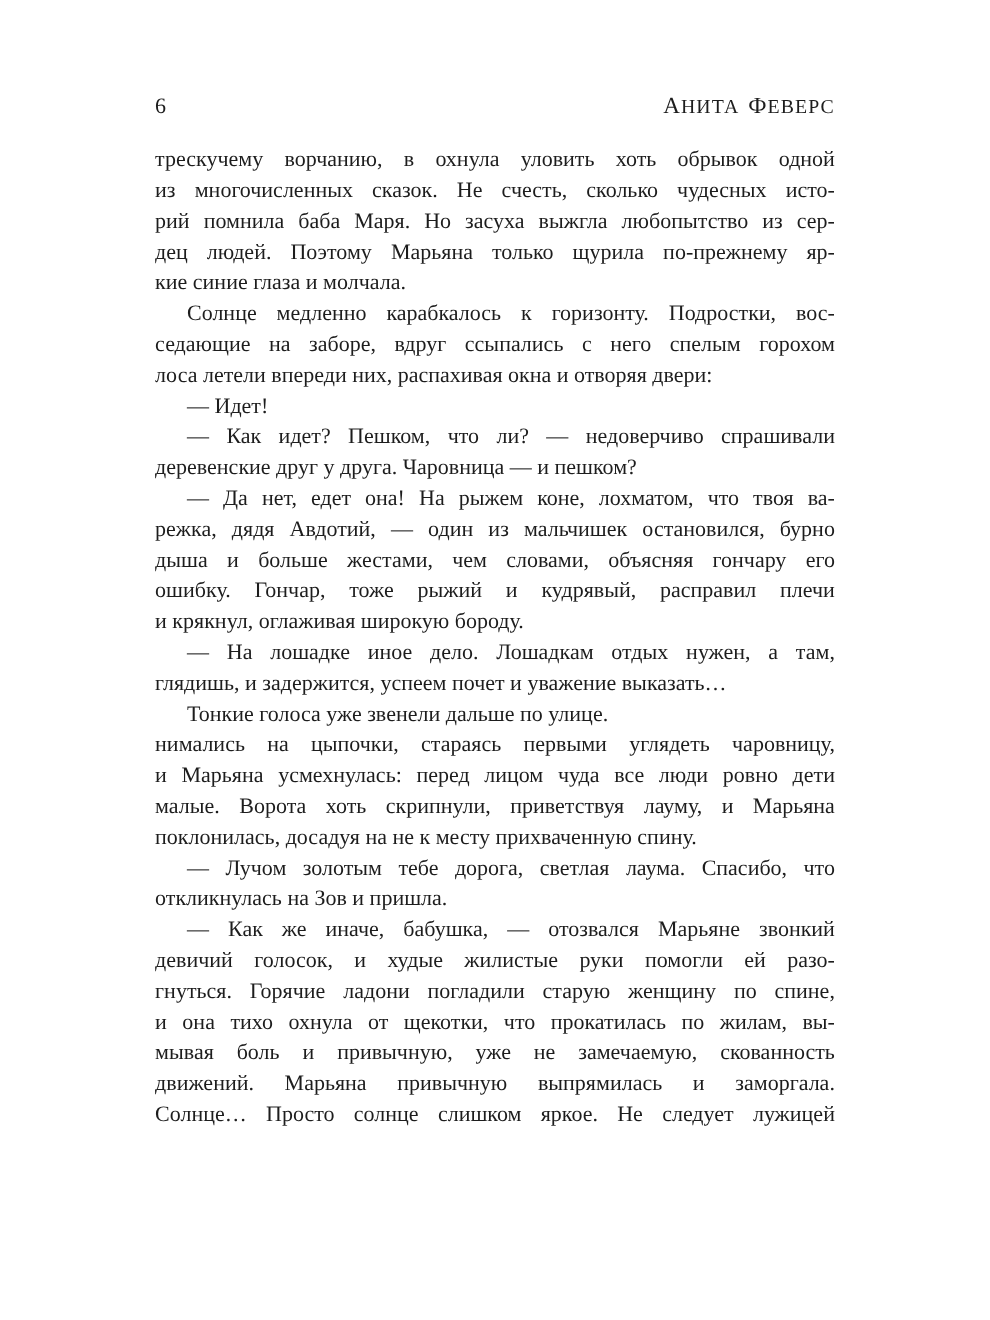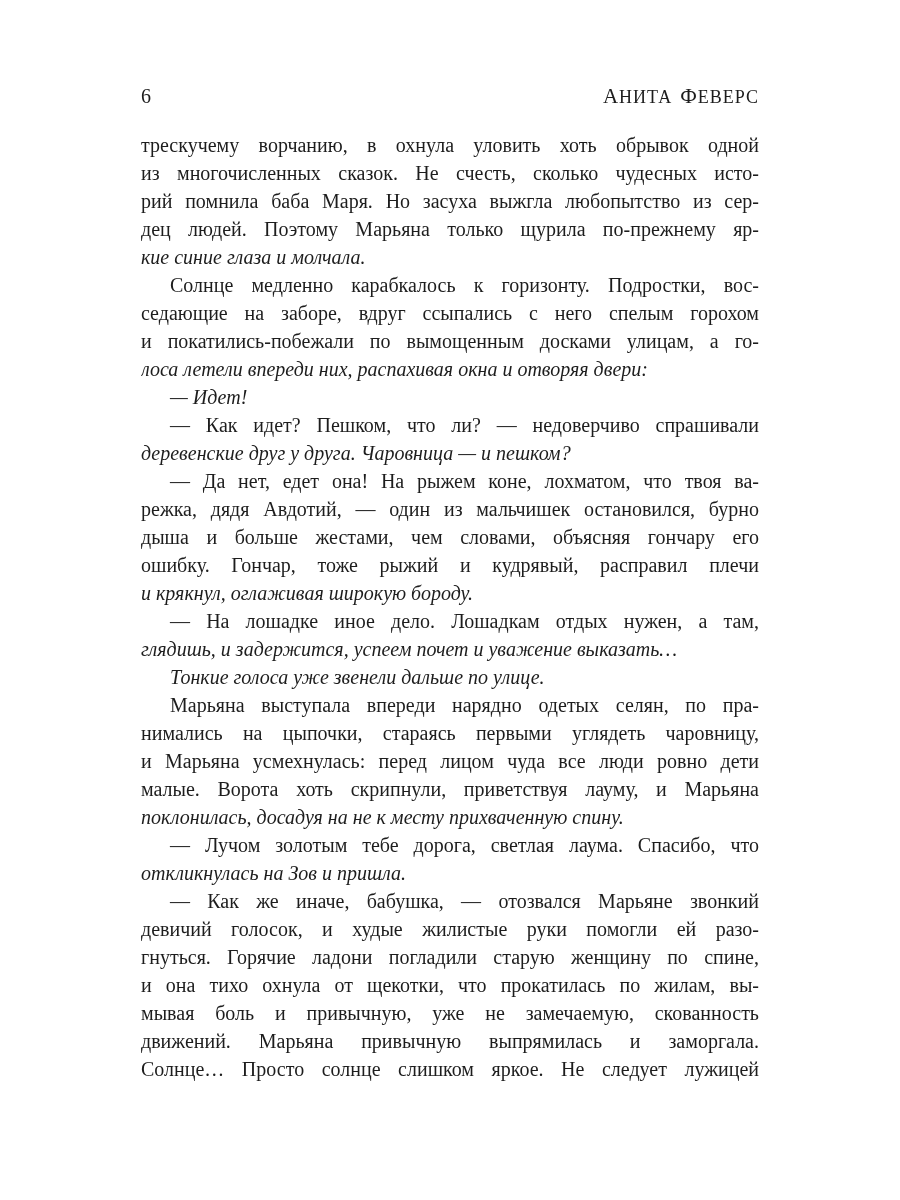--- a/index.html
+++ b/index.html
@@ -57,21 +57,20 @@
     line-height: 28px;
     text-align: justify;
     text-align-last: justify;
     text-justify: inter-word;
     overflow: hidden;
     white-space: nowrap;
   }
   .line.last {
     text-align: left;
     text-align-last: left;
-    font-style: italic;
   }
   .line.indent {
     text-indent: 29px;
   }
 </style>
 </head>
 <body>
 
 <div class="page">
   <div class="header-row">
@@ -91,21 +90,20 @@
       <div class="paragraph">
         <div class="line">трескучему ворчанию, в охнула уловить хоть обрывок одной</div>
         <div class="line">из многочисленных сказок. Не счесть, сколько чудесных исто-</div>
         <div class="line">рий помнила баба Маря. Но засуха выжгла любопытство из сер-</div>
         <div class="line">дец людей. Поэтому Марьяна только щурила по-прежнему яр-</div>
         <div class="line last">кие синие глаза и молчала.</div>
       </div>
       <div class="paragraph">
         <div class="line indent">Солнце медленно карабкалось к горизонту. Подростки, вос-</div>
         <div class="line">седающие на заборе, вдруг ссыпались с него спелым горохом</div>
-        <div class="line">и покатились-побежали по вымощенным досками улицам, а го-</div>
         <div class="line last">лоса летели впереди них, распахивая окна и отворяя двери:</div>
       </div>
       <div class="paragraph">
         <div class="line last indent">— Идет!</div>
       </div>
       <div class="paragraph">
         <div class="line indent">— Как идет? Пешком, что ли? — недоверчиво спрашивали</div>
         <div class="line last">деревенские друг у друга. Чаровница — и пешком?</div>
       </div>
       <div class="paragraph">
@@ -116,21 +114,20 @@
         <div class="line last">и крякнул, оглаживая широкую бороду.</div>
       </div>
       <div class="paragraph">
         <div class="line indent">— На лошадке иное дело. Лошадкам отдых нужен, а там,</div>
         <div class="line last">глядишь, и задержится, успеем почет и уважение выказать…</div>
       </div>
       <div class="paragraph">
         <div class="line last indent">Тонкие голоса уже звенели дальше по улице.</div>
       </div>
       <div class="paragraph">
-        <div class="line indent">Марьяна выступала впереди нарядно одетых селян, по пра-</div>
         <div class="line">нимались на цыпочки, стараясь первыми углядеть чаровницу,</div>
         <div class="line">и Марьяна усмехнулась: перед лицом чуда все люди ровно дети</div>
         <div class="line">малые. Ворота хоть скрипнули, приветствуя лауму, и Марьяна</div>
         <div class="line last">поклонилась, досадуя на не к месту прихваченную спину.</div>
       </div>
       <div class="paragraph">
         <div class="line indent">— Лучом золотым тебе дорога, светлая лаума. Спасибо, что</div>
         <div class="line last">откликнулась на Зов и пришла.</div>
       </div>
       <div class="paragraph">

